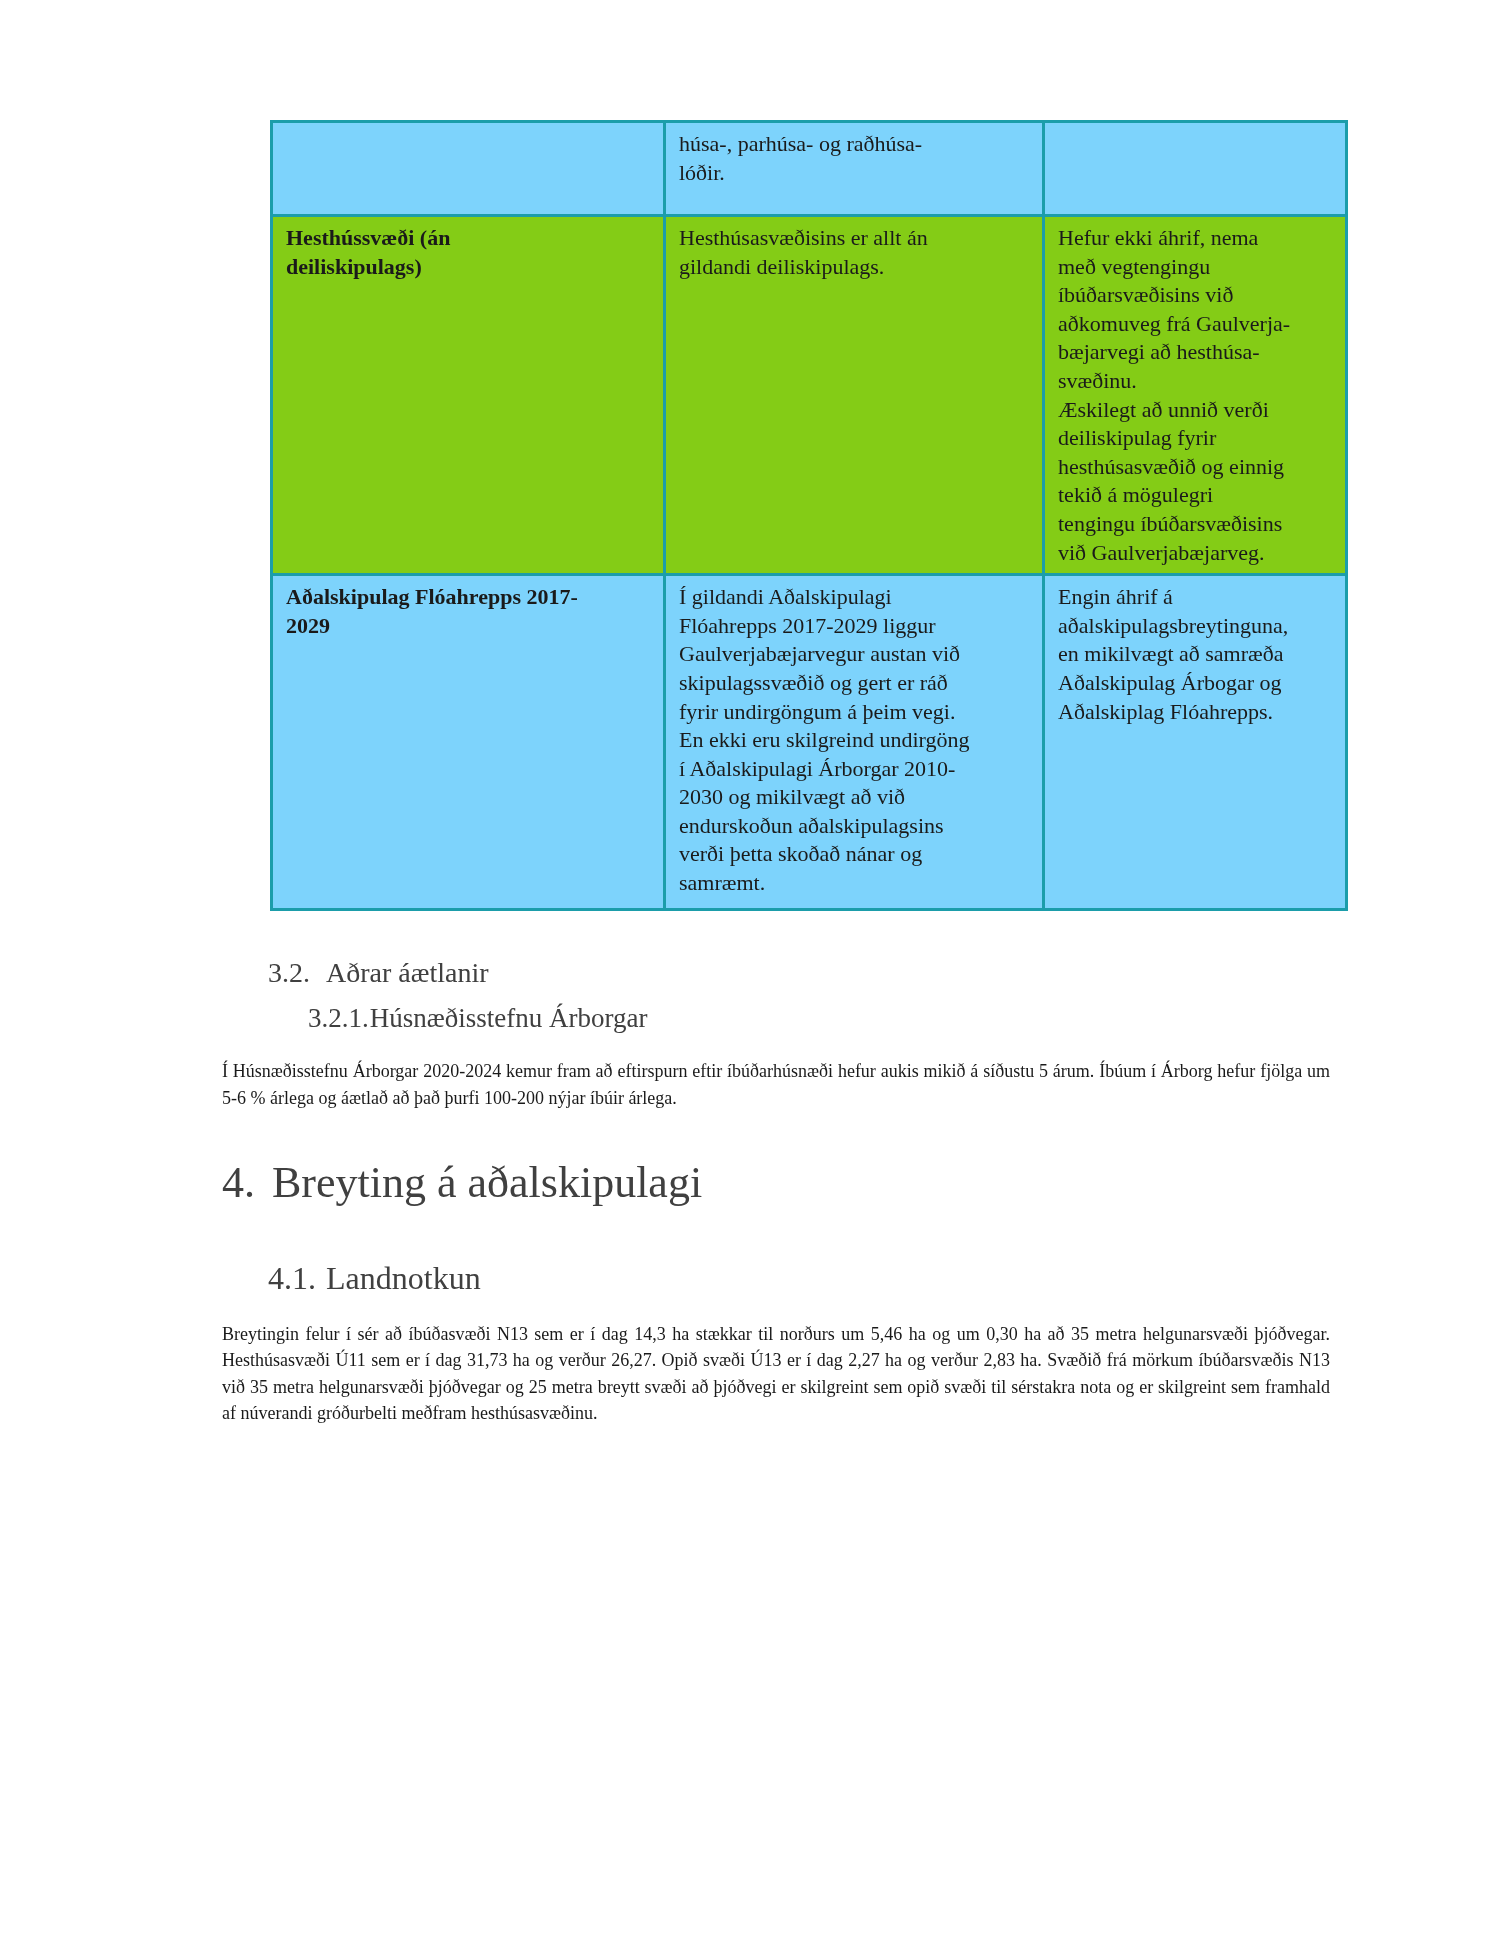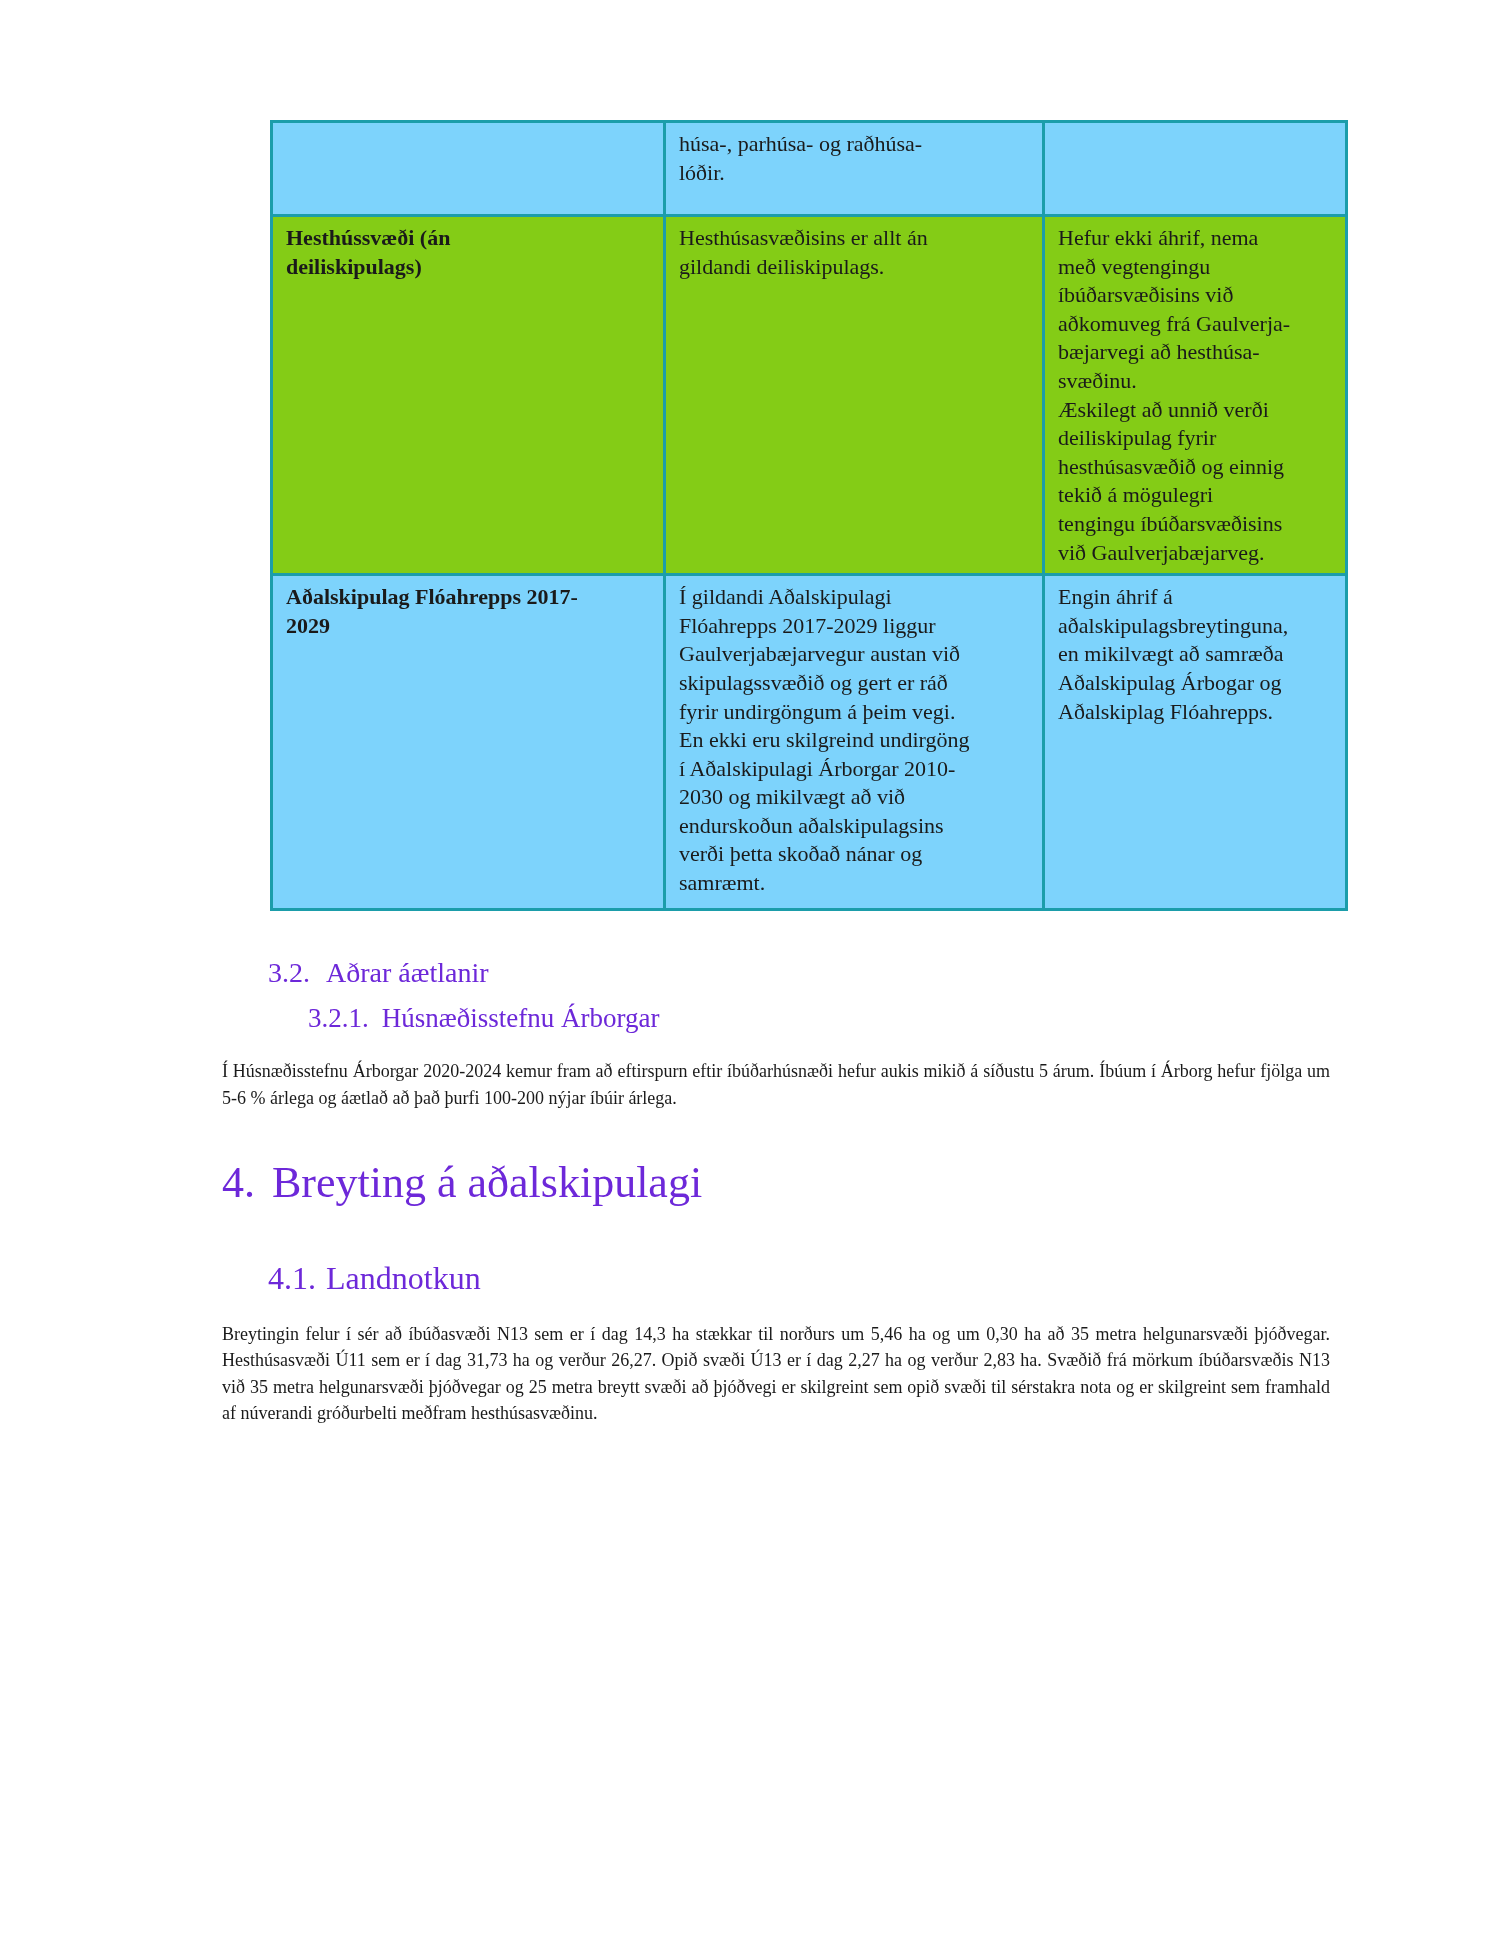--- a/index.html
+++ b/index.html
@@ -27,28 +27,28 @@
     font-size:22px;
     line-height:1.3;
     white-space:pre-line;
     background:#7dd3fc;
   }
   tr.row-shaded td { background:#84cc16; }
   td.cell-key { font-weight:bold; }
 
   
   .content { margin:0 170px 0 222px; }
-  .heading { color:#6d28d9; font-weight:normal; margin:0; }
+  .heading { color:#404040; font-weight:normal; margin:0; }
   .h-32  { font-size:28px; margin:46px 0 0 46px; }
   .h-321 { font-size:27px; margin:14px 0 0 86px; }
   .h-4   { font-size:44px; margin:46px 0 0 0; }
   .h-41  { font-size:32px; margin:52px 0 0 46px; }
   .h-32 .num, .h-41 .num { display:inline-block; min-width:58px; }
   .h-4 .num  { display:inline-block; min-width:50px; }
-  .h-321 .num { display:inline-block; margin-right:13px; }
+  .h-321 .num { display:inline-block; margin-right:1px; }
 
   .para {
     font-size:18px;
     line-height:1.47;
     text-align:justify;
     margin:24px 0 0 0;
   }
   .para.p-after-h4 { margin-top:26px; }
 </style>
 </head>

